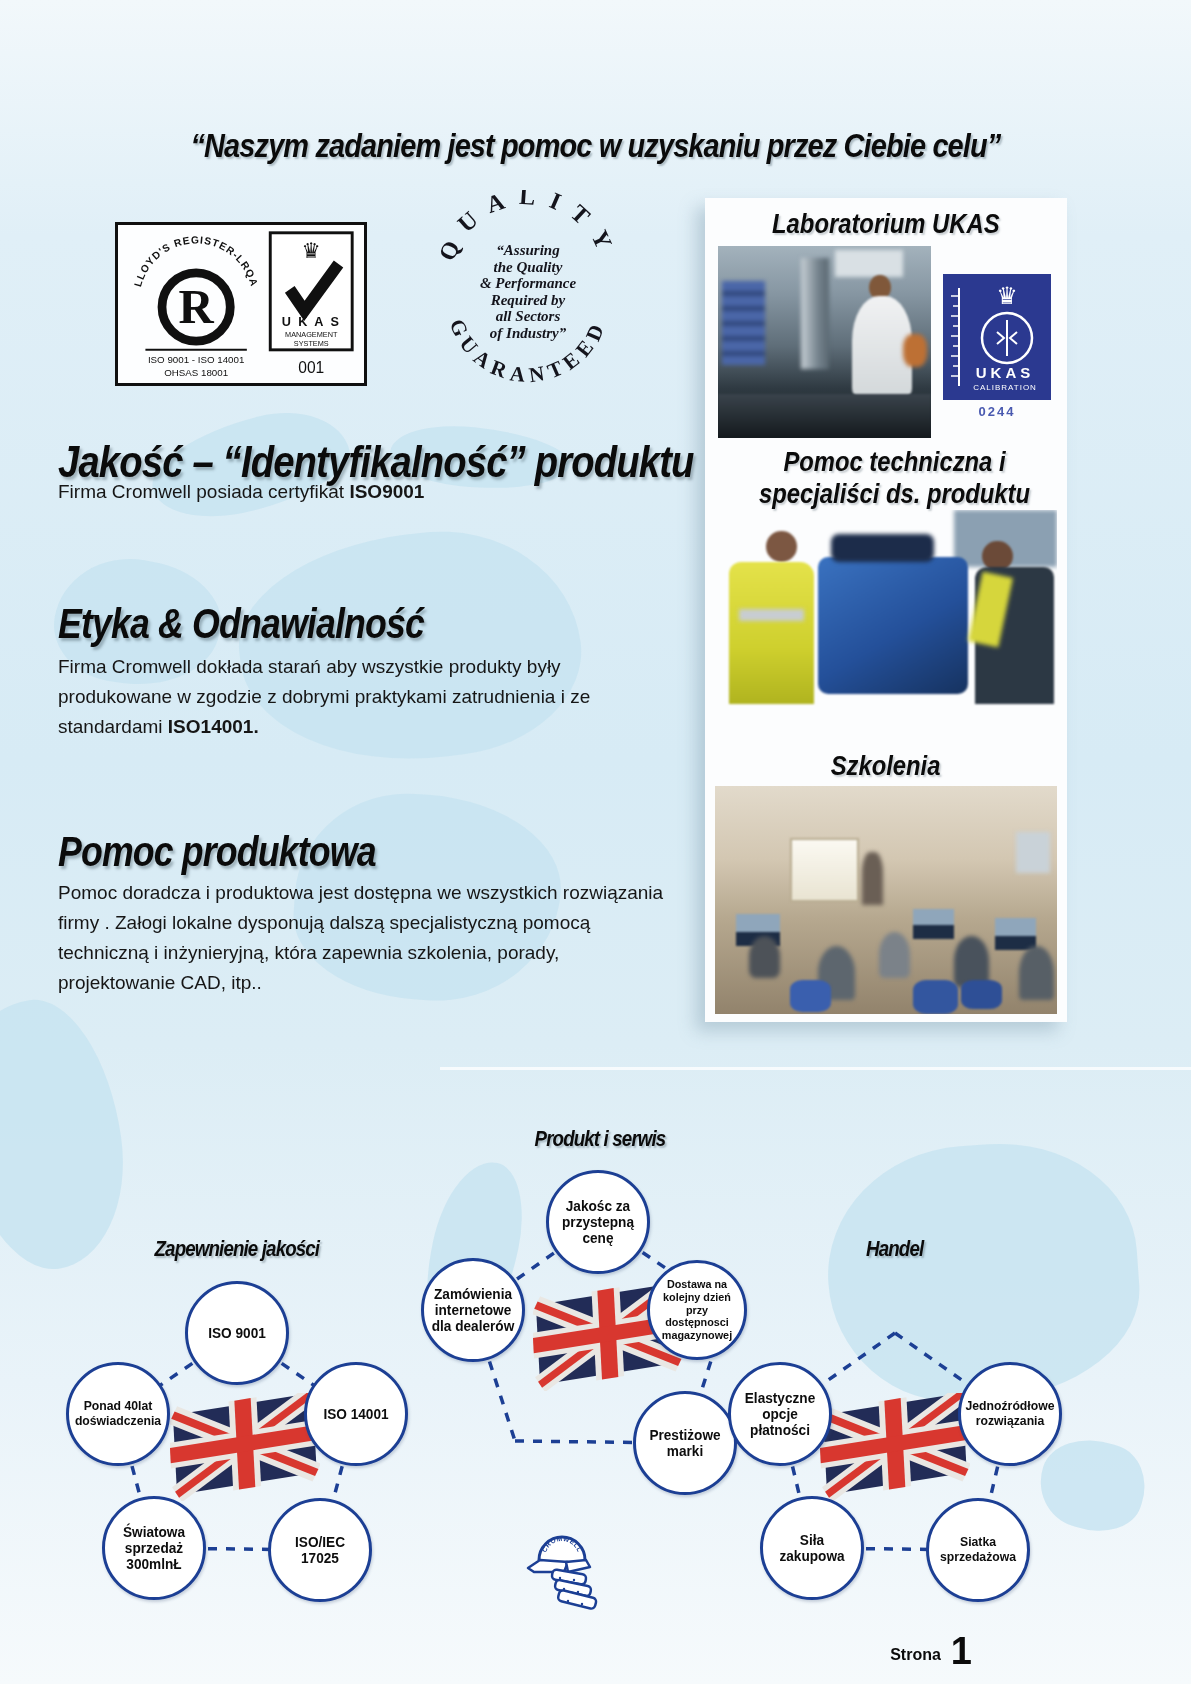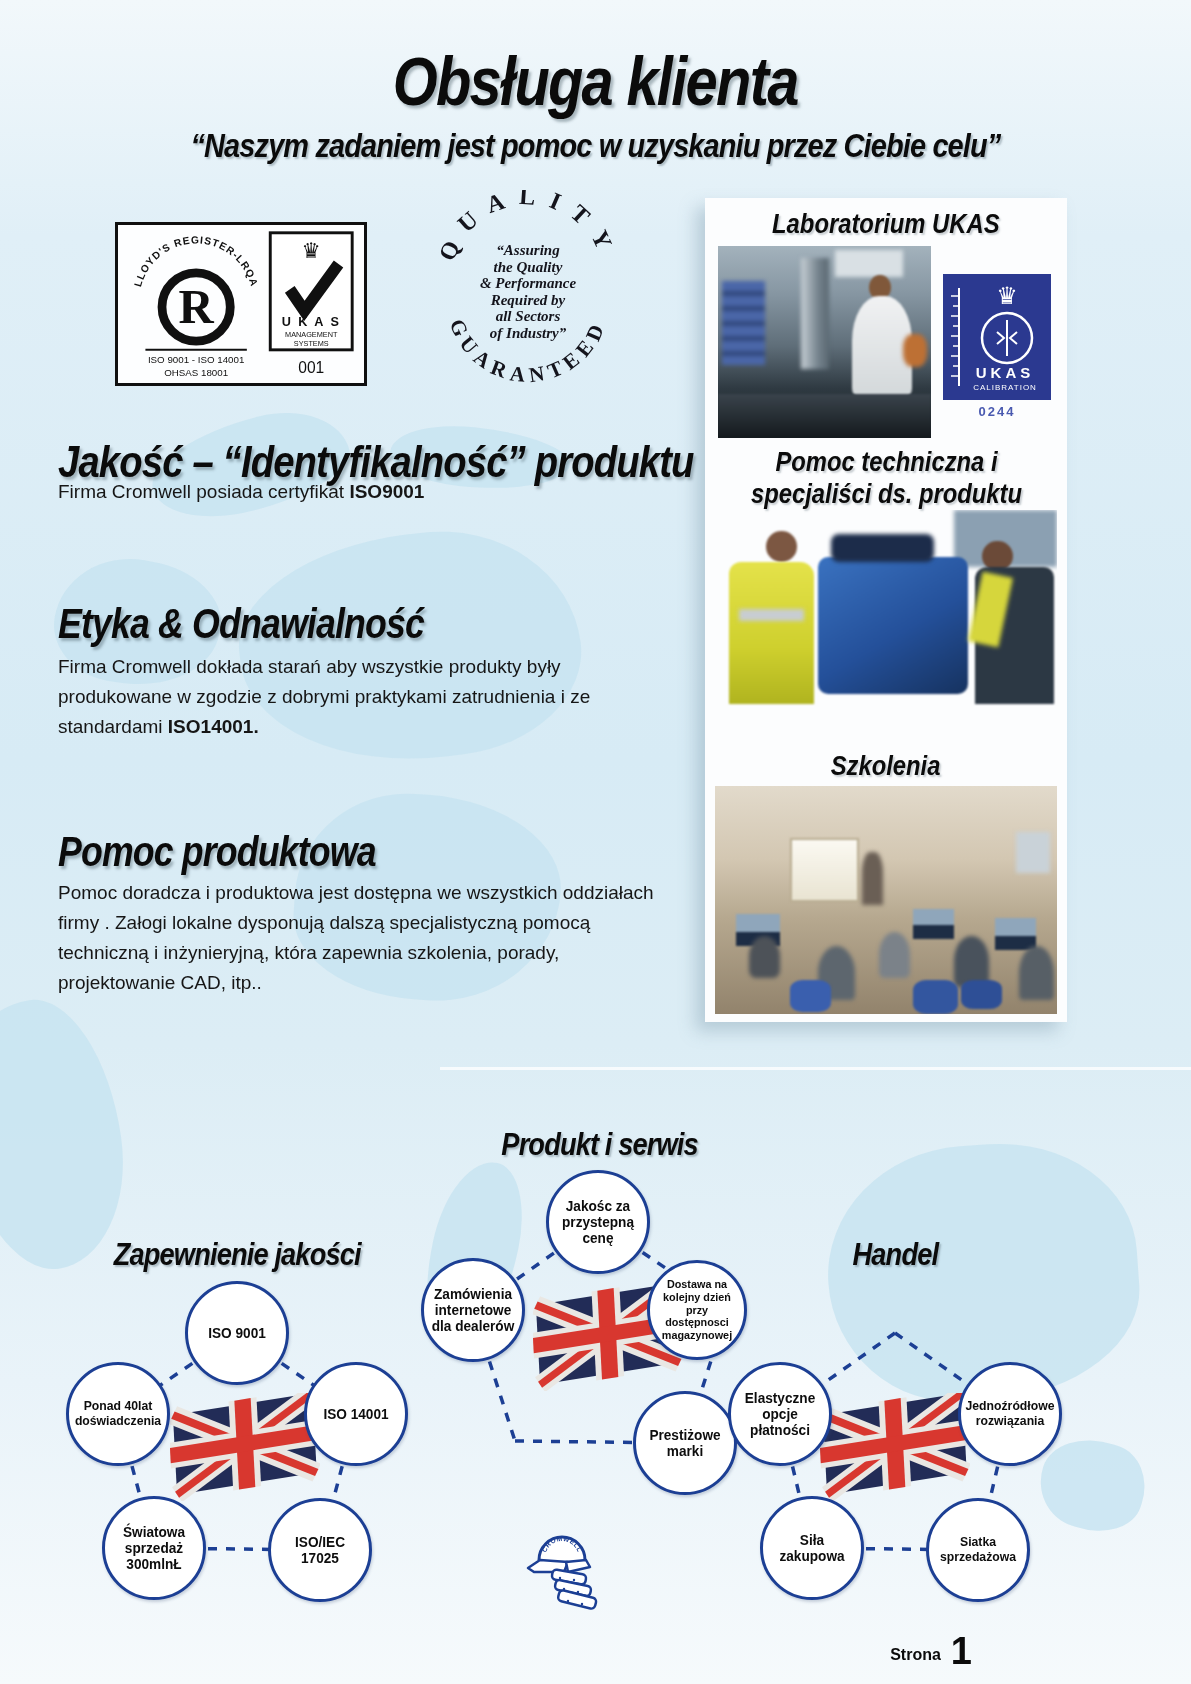--- a/index.html
+++ b/index.html
@@ -41,21 +41,21 @@
   .photo{position:absolute;overflow:hidden;}
   .ph{position:absolute;filter:blur(2px);}
   .ph.sharp{filter:blur(1px);}
 
   .sec-h{position:absolute;font-weight:bold;font-style:italic;color:#0b0b0b;letter-spacing:-1px;
     text-shadow:2.5px 2.5px 3px rgba(70,90,100,.4);white-space:nowrap;}
   .sec-b{position:absolute;font-size:19px;line-height:30px;color:#161616;white-space:pre-line;}
   .sec-b b{font-weight:bold;}
 
   .diag-h{position:absolute;width:400px;text-align:center;font-weight:bold;font-style:italic;
-    font-size:32px;color:#0b0b0b;letter-spacing:-1px;text-shadow:2px 2px 2px rgba(70,90,100,.35);white-space:nowrap;}
+    font-size:22px;color:#0b0b0b;letter-spacing:-1px;text-shadow:2px 2px 2px rgba(70,90,100,.35);white-space:nowrap;}
 
   .connectors{position:absolute;left:0;top:0;z-index:1;}
 
   .circle{position:absolute;width:104px;height:104px;border-radius:50%;background:#fff;
     border:3.5px solid #1c3f94;box-sizing:border-box;display:flex;align-items:center;justify-content:center;
     z-index:2;box-shadow:1px 2px 3px rgba(60,80,120,.25);}
   .ctext{display:block;width:100%;text-align:center;font-weight:bold;font-size:14.5px;line-height:1.12;
     white-space:pre-line;color:#0d0d0d;transform:scaleX(.94);}
   .ctext.small{font-size:11.5px;}
   .ctext.mid{font-size:13px;}
@@ -80,21 +80,20 @@
     <div class="blob" style="left:240px;top:535px;width:340px;height:225px;border-radius:55% 45% 40% 60%/45% 60% 45% 55%;transform:rotate(-7deg);"></div>
     <div class="blob" style="left:55px;top:560px;width:165px;height:125px;border-radius:50% 50% 60% 40%/60% 45% 55% 45%;transform:rotate(10deg);"></div>
     <div class="blob" style="left:295px;top:795px;width:265px;height:205px;border-radius:45% 55% 50% 50%/55% 45% 60% 40%;transform:rotate(4deg);"></div>
     <div class="blob" style="left:-40px;top:1000px;width:160px;height:270px;border-radius:55% 45% 50% 50%/40% 55% 45% 60%;transform:rotate(-8deg);"></div>
     <div class="blob" style="left:430px;top:1160px;width:85px;height:200px;border-radius:55% 45% 50% 50%/45% 40% 60% 55%;transform:rotate(12deg);"></div>
     <div class="blob" style="left:828px;top:1145px;width:310px;height:255px;border-radius:50% 50% 55% 45%/55% 50% 45% 55%;transform:rotate(-4deg);"></div>
     <div class="blob" style="left:1040px;top:1440px;width:105px;height:90px;border-radius:60% 40% 55% 45%/50% 55% 45% 55%;transform:rotate(18deg);"></div>
   </div>
   <div class="seam"></div>
 
-  <div class="main-title"><span class="t-cond">Obsługa klienta</span></div>
   <div class="subtitle"><span class="t-cond">“Naszym zadaniem jest pomoc w uzyskaniu przez Ciebie celu”</span></div>
 
   <div class="lrqa">
     <svg viewBox="0 0 252 162">
       <defs>
           <path id="lrqaArc" d="M 24,92 A 58,58 0 1 1 136,92"></path>
         </defs>
       <text font-size="10.5" font-weight="bold" letter-spacing="1" fill="#101010">
         <textPath href="#lrqaArc" startOffset="50%" text-anchor="middle">LLOYD'S REGISTER-LRQA</textPath>
       </text>
@@ -166,21 +165,21 @@
       <g stroke="#fff" stroke-width="2" fill="none">
         <line x1="64" y1="46" x2="64" y2="82"></line>
         <path d="M 54,58 l 7,6 l -7,6"></path>
           <path d="M 74,58 l -7,6 l 7,6"></path>
       </g>
       <text x="62" y="104" text-anchor="middle" font-size="15" font-weight="bold" letter-spacing="4" fill="#fff">UKAS</text>
       <text x="62" y="116" text-anchor="middle" font-size="8" letter-spacing="1" fill="#fff">CALIBRATION</text>
     </svg>
     <div class="ukascal-num" style="left:238px;top:206px;width:108px;">0244</div>
 
-    <div class="panel-h" style="top:248px;"><span class="t-cond" style="white-space:pre-line;">Pomoc techniczna i
+    <div class="panel-h" style="top:248px;padding-left:8px;"><span class="t-cond" style="white-space:pre-line;">Pomoc techniczna i
 specjaliści ds. produktu</span></div>
 
     <div class="photo" style="left:10px;top:312px;width:342px;height:236px;background:linear-gradient(180deg,#55616b 0%,#39424a 45%,#1e2periodic327 70%,#171c20 100%);">
       <div class="ph" style="right:0;top:0;width:30%;height:24%;background:#8ba0b2;"></div>
       <div class="ph sharp" style="left:30%;top:20%;width:44%;height:58%;background:linear-gradient(150deg,#3a72c0 0%,#24509a 55%,#16325f 100%);border-radius:10px;"></div>
       <div class="ph" style="left:34%;top:10%;width:30%;height:12%;background:#1c2c4a;border-radius:8px;"></div>
       <div class="ph sharp" style="left:15%;top:9%;width:9%;height:13%;background:#7c5742;border-radius:50%;"></div>
       <div class="ph sharp" style="left:4%;top:22%;width:25%;height:60%;background:linear-gradient(180deg,#e4e24a,#cfd02e 60%,#b0b41f);border-radius:12px 14px 0 0;"></div>
       <div class="ph" style="left:7%;top:42%;width:19%;height:5%;background:#c8cdd2;"></div>
       <div class="ph sharp" style="right:13%;top:13%;width:9%;height:13%;background:#6b4a38;border-radius:50%;"></div>
@@ -210,21 +209,21 @@
 
   <div class="sec-h" style="left:58px;top:436px;font-size:45px;"><span class="t-cond-l">Jakość – “Identyfikalność” produktu</span></div>
   <div class="sec-b" style="left:58px;top:477px;"><span>Firma Cromwell posiada certyfikat </span><b>ISO9001</b></div>
 
   <div class="sec-h" style="left:58px;top:600px;font-size:42px;"><span class="t-cond-l">Etyka &amp; Odnawialność</span></div>
   <div class="sec-b" style="left:58px;top:652px;"><span>Firma Cromwell dokłada starań aby wszystkie produkty były
 produkowane w zgodzie z dobrymi praktykami zatrudnienia i ze
 standardami </span><b>ISO14001.</b></div>
 
   <div class="sec-h" style="left:58px;top:828px;font-size:42px;"><span class="t-cond-l">Pomoc produktowa</span></div>
-  <div class="sec-b" style="left:58px;top:878px;"><span>Pomoc doradcza i produktowa jest dostępna we wszystkich oddziałach
+  <div class="sec-b" style="left:58px;top:878px;"><span>Pomoc doradcza i produktowa jest dostępna we wszystkich rozwiązania
 firmy . Załogi lokalne dysponują dalszą  specjalistyczną pomocą
 techniczną i inżynieryjną, która zapewnia szkolenia, porady,
 projektowanie CAD, itp..</span></div>
 
   <div class="diag-h" style="left:400px;top:1126px;"><span class="t-cond">Produkt i serwis</span></div>
   <div class="diag-h" style="left:695px;top:1236px;"><span class="t-cond">Handel</span></div>
   <div class="diag-h" style="left:37px;top:1236px;"><span class="t-cond">Zapewnienie jakości</span></div>
 
   <svg class="connectors" width="1191" height="1684" viewBox="0 0 1191 1684">
     <g stroke="#1c3f94" stroke-width="3.5" stroke-dasharray="9 9" fill="none">

